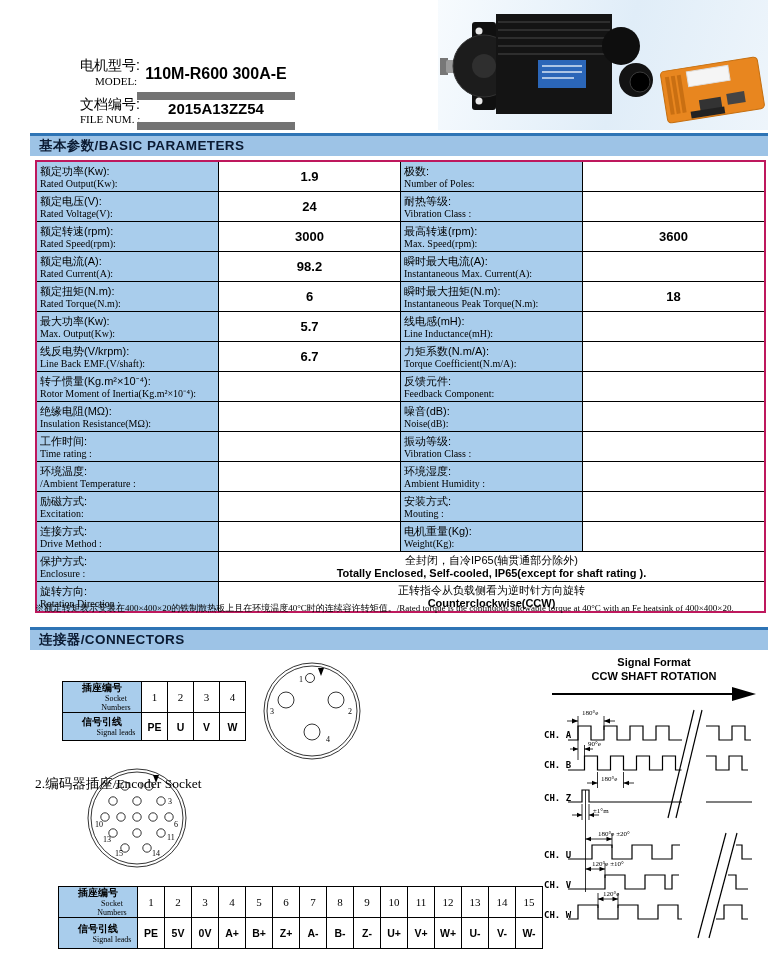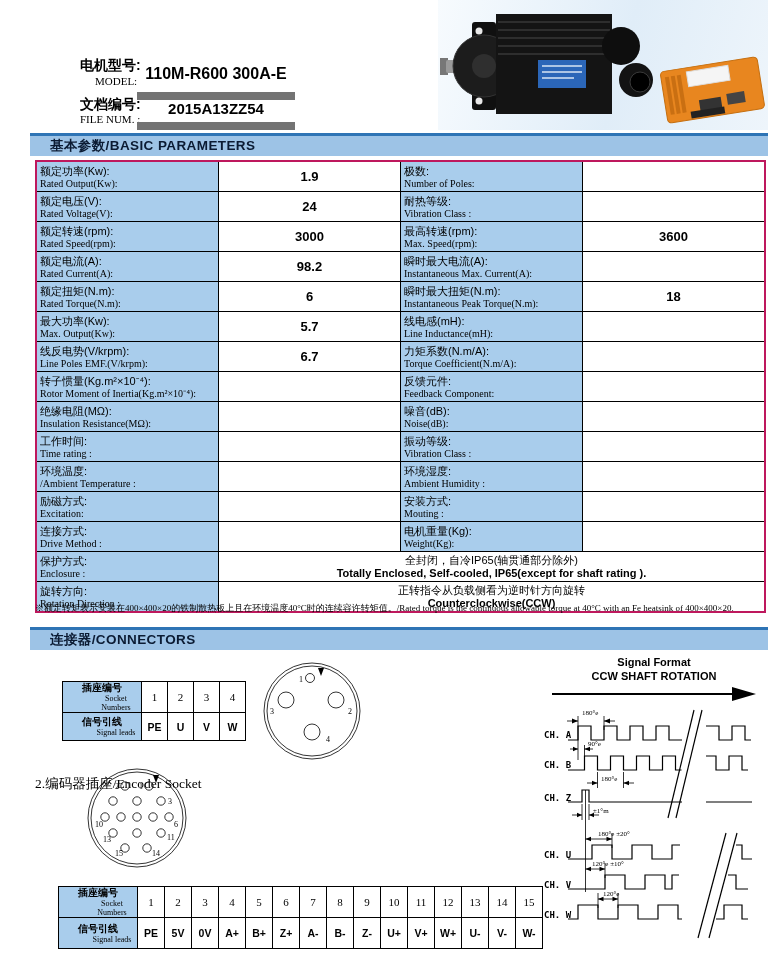--- a/index.html
+++ b/index.html
@@ -2,31 +2,31 @@
 <html><head>
 <meta charset="utf-8">
 <style>
   html,body{margin:0;padding:0;background:#fff;}
   .page{position:relative;width:768px;height:971px;background:#fff;overflow:hidden;
         font-family:"Liberation Sans",sans-serif;color:#000;}
 
   
   .photo{position:absolute;top:0;right:0;width:330px;height:130px;
          background:linear-gradient(105deg,#f7fbfe 0%,#e0edf8 55%,#eef5fb 100%);}
-  .hl-zh{position:absolute;font-weight:bold;font-size:14px;}
+  .hl-zh{position:absolute;font-weight:normal;font-size:14px;}
   .hl-en{position:absolute;font-family:"Liberation Serif",serif;font-size:11px;}
   .hv{position:absolute;left:137px;width:158px;font-weight:bold;text-align:center;
       border-bottom:8px solid #737373;display:flex;align-items:center;justify-content:center;}
   .hv1{top:56px;height:36px;font-size:16px;}
   .hv2{top:95px;height:27px;font-size:15px;}
 
   
   .bar{position:absolute;left:30px;right:0;height:20px;background:#9dc3e6;
        border-top:3px solid #2e74b5;font-weight:bold;font-size:13.5px;line-height:20px;
-       padding-left:20px;color:#0b1b33;letter-spacing:.4px;}
+       padding-left:9px;color:#0b1b33;letter-spacing:.4px;}
   .bar1{top:133px;} .bar2{top:627px;}
 
   
   .ptable{position:absolute;left:35px;top:160px;width:700px;border-collapse:collapse;
           table-layout:fixed;border:2px solid #be185d;}
   .ptable td{border:1px solid #000;height:29px;padding:0 3px;overflow:hidden;vertical-align:middle;}
   .lbl{background:#a9cdec;width:175px;}
   .lbl .zh{font-size:11px;line-height:13px;}
   .lbl .en{font-family:"Liberation Serif",serif;font-size:10px;line-height:11px;}
   .val{width:175px;text-align:center;font-size:13px;font-weight:bold;}
@@ -193,21 +193,21 @@
       <td class="val">5.7</td>
       <td class="lbl">
             <div class="zh">线电感(mH):</div>
             <div class="en">Line Inductance(mH):</div>
           </td>
       <td class="val"></td>
     </tr>
     <tr>
       <td class="lbl">
             <div class="zh">线反电势(V/krpm):</div>
-            <div class="en">Line Poles EMF.(V/krpm):</div>
+            <div class="en">Line Back EMF.(V/shaft):</div>
           </td>
       <td class="val">6.7</td>
       <td class="lbl">
             <div class="zh">力矩系数(N.m/A):</div>
             <div class="en">Torque Coefficient(N.m/A):</div>
           </td>
       <td class="val"></td>
     </tr>
     <tr>
       <td class="lbl">

